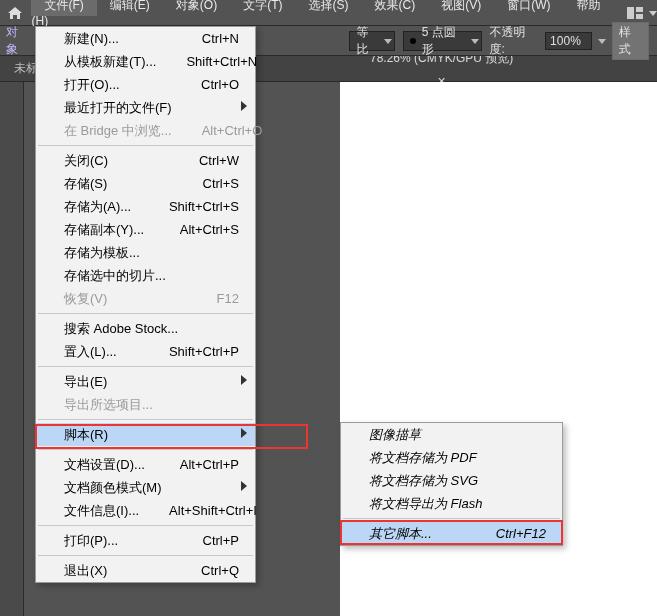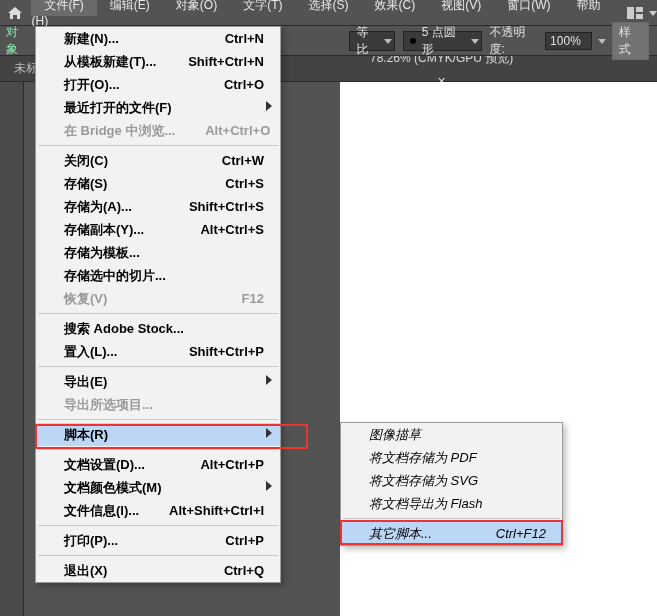--- a/index.html
+++ b/index.html
@@ -22,21 +22,21 @@
   .ruler-v { width:24px; background:#4a4a4a; border-right:1px solid #2a2a2a; }
   .canvas { position:absolute; top:0; left:340px; right:0; bottom:0; background:#fff; }
   
   .menu { position:absolute; background:#f2f2f2; border:1px solid #9a9a9a; box-shadow:3px 3px 6px rgba(0,0,0,.25); color:#000; font-size:13px; }
   .menu .row { display:flex; align-items:center; height:23px; padding:0 16px 0 28px; position:relative; white-space:nowrap; }
   .menu .row.hover { background:#bcd6f5; }
   .menu .row.disabled { color:#9a9a9a; }
   .menu .row .sc { margin-left:auto; padding-left: 30px; }
   .menu .row .arrow { position:absolute; right:8px; top:5px; }
   .menu hr { border:none; border-top:1px solid #c8c8c8; margin:3px 2px; }
-  #file-menu { top:26px; left:35px; width:246px;font-weight:bold; }
+  #file-menu { top:26px; left:35px; width:221px; }
   #script-sub { top:422px; left:340px; width:223px;font-style:italic; }
   .redbox { position:absolute; border:2px solid #e33; pointer-events:none; }
   #red1 { top:424px; left:35px; width:273px; height:25px; }
   #red2 { top:520px; left:340px; width:223px; height:25px; }
   svg { display:block; }
 </style>
 </head>
 <body>
 
 <div class="menubar">
@@ -56,21 +56,21 @@
       </span>
     <span>
         <svg width="8" height="8">
           <path d="M0 2 L8 2 L4 7 Z" fill="#ccc"></path>
         </svg>
       </span>
   </span>
 </div>
 
 <div class="toolbar">
-  <span style="color:#86efac;margin-right:320px;">对象</span>
+  <span style="color:#c4b5fd;margin-right:320px;">对象</span>
   <div class="sel">
     <span>等比</span>
     <span class="car">
         <svg width="8" height="8">
           <path d="M0 2 L8 2 L4 7 Z" fill="#bbb"></path>
         </svg>
       </span>
   </div>
   <div class="sel">
     <span style="display:inline-block;width:6px;height:6px;border-radius:50%;background:#000;margin-right:6px;"></span>

